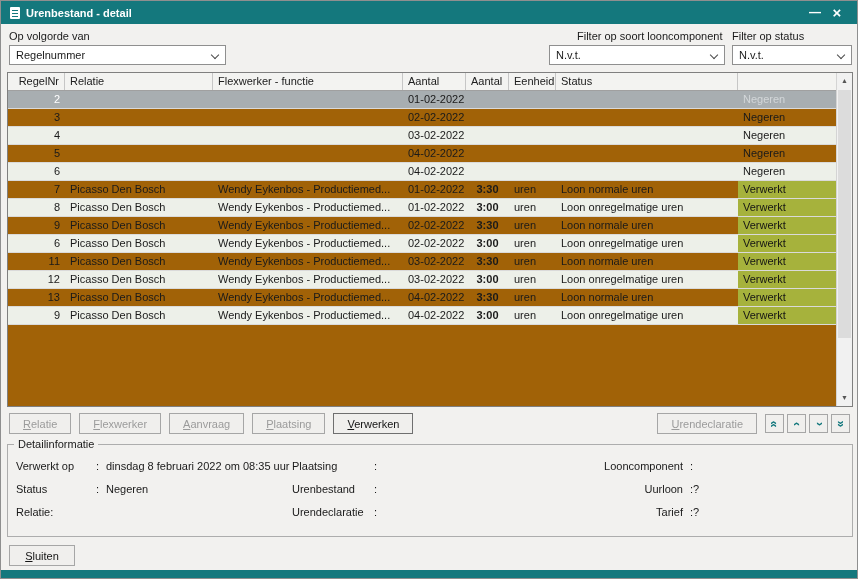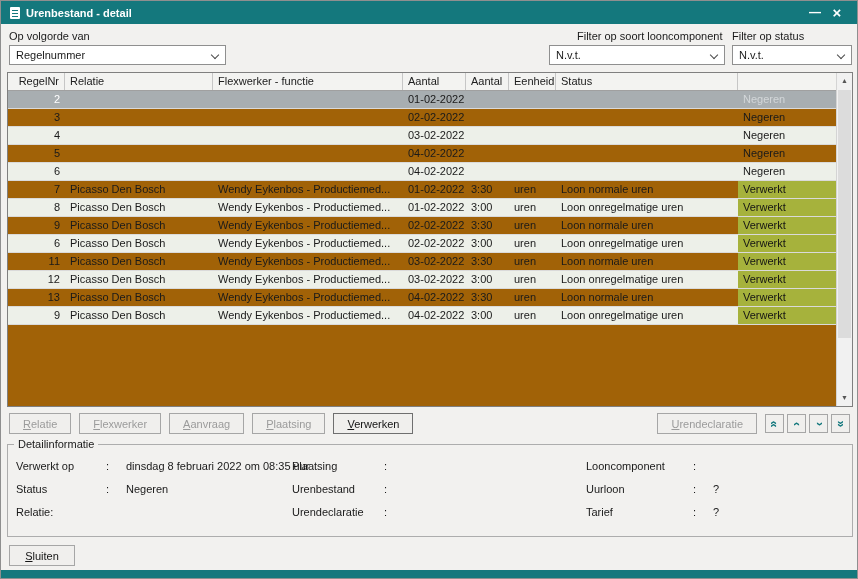--- a/index.html
+++ b/index.html
@@ -32,21 +32,21 @@
               border-right:1.5px solid #4a4a4a; border-bottom:1.5px solid #4a4a4a; transform:rotate(45deg); }
 
   
   .table { position:absolute; left:6px; top:71px; width:846px; height:335px; background:#a16207; border:1px solid #7f7f7f; }
   .thead, .trow { display:grid; grid-template-columns:57px 148px 190px 63px 43px 47px 182px 100px; width:830px; }
   .thead { height:18px; background:#f3f3f1; border-bottom:1px solid #a0a0a0; }
   .th { padding:2px 5px; border-right:1px solid #c6c6c6; white-space:nowrap; overflow:hidden; color:#202020; }
   .trow { height:18px; line-height:17px; border-bottom:1px solid #dadada; cursor:default; }
   .trow .c { padding:0 5px; white-space:nowrap; overflow:hidden; }
   .c0 { text-align:right; }
-  .c4 { text-align:left; }
+  .c4 { text-align:center;font-weight:bold; }
   .trow.zebra { background:#edf0e9; }
   .trow.selected { background:#a8aeb1; }
   .trow.selected .c0 { color:#ffffff; }
   .trow.selected .c7 { color:#d3d7d9; }
   .c.verwerkt { background:#a6b23c; color:#141414; }
 
   
   .vscroll { position:absolute; top:0; right:0; bottom:0; width:16px; background:#f1f1f1; border-left:1px solid #d4d4d4; }
   .sb-btn { position:absolute; left:0; width:15px; height:16px; text-align:center; font-size:7px; line-height:16px; color:#555; cursor:pointer; }
   .sb-up { top:0; }
@@ -66,22 +66,22 @@
   .chev-glyph { display:inline-block; font-size:12px; font-weight:bold; color:#14787d; line-height:1; }
   .chev-glyph.up   { transform:rotate(90deg); }
   .chev-glyph.down { transform:rotate(-90deg); }
 
   
   .group { position:absolute; left:6px; top:443px; width:846px; height:93px; border:1px solid #adadad; }
   .legend { position:absolute; top:-7px; left:6px; background:#f2f1ef; padding:0 4px; }
   .dcol { position:absolute; top:15px; }
   .dcol1 { left:8px; }
   .dcol2 { left:284px; }
-  .dcol3 { left:578px; }
-  .dfield { display:flex; height:14px; margin-bottom:9px; white-space:nowrap;gap:10px; }
+  .dcol3 { left:578px;text-align:right; }
+  .dfield { display:flex; height:14px; margin-bottom:9px; white-space:nowrap; }
   .dlabel { flex:0 0 auto; }
   .dsep { flex:0 0 auto; width:10px; }
   .dval { flex:0 0 auto; }
 
   
   .sluiten { position:absolute; left:8px; top:544px; min-width:66px; }
   .bottom-strip { position:absolute; left:0; right:0; bottom:0; height:8px; background:#14787d; }
   u { text-decoration:underline; }
 </style>
 </head>

